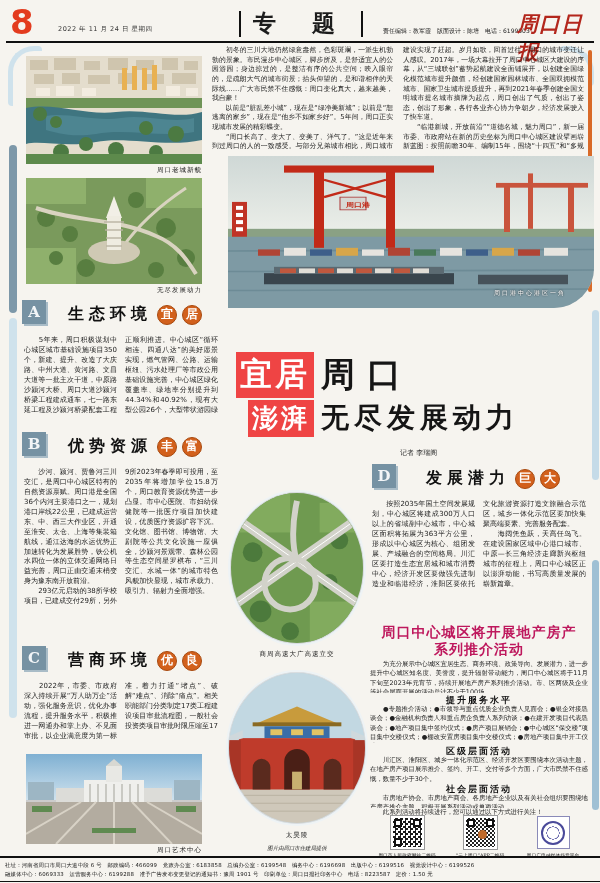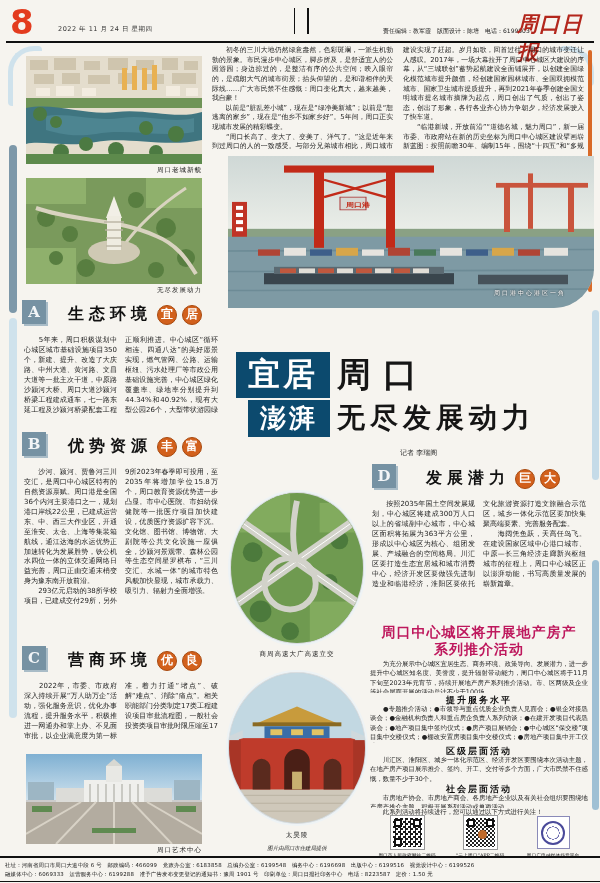--- a/index.html
+++ b/index.html
@@ -25,21 +25,21 @@
   .cap-c{text-align:center}
   .circle-photo{border-radius:50%;overflow:hidden;border:1px solid #d8dde0;box-shadow:0 0 0 2px #eef3f5}
   
   .letter{width:24px;height:24px;background:#7692a3;color:#f2f5f7;font:bold 15px "DejaVu Serif",serif;display:flex;align-items:center;justify-content:center;box-shadow:2px 2px 0 #a9bcc7}
   .sec-head{display:flex;align-items:center;justify-content:center;gap:5px}
   .sec-head .t{font-size:16px;font-weight:bold;letter-spacing:5px;font-family:"DejaVu Serif",serif;color:#111;white-space:nowrap}
   .badge{width:20px;height:20px;border-radius:50%;background:#d2601c;border:1px solid #a84a10;color:#fff;font-size:12px;font-weight:bold;display:flex;align-items:center;justify-content:center;flex:0 0 auto}
   .body-cols{column-count:2;column-gap:8px;font-size:7px;line-height:1.42;text-align:justify;color:#222;white-space:pre-line;overflow:hidden}
   
   .hl-line{display:flex;align-items:center;gap:7px;white-space:nowrap}
-  .hl-box{background:#0c4a6e;color:#fff;font-weight:bold;font-family:"DejaVu Serif",serif;padding:1px 12px;letter-spacing:3px}
+  .hl-box{background:#ef4444;color:#fff;font-weight:bold;font-family:"DejaVu Serif",serif;padding:1px 4px;letter-spacing:3px}
   .hl-txt{color:#151515;font-weight:bold;font-family:"DejaVu Serif",serif}
   .byline{font-size:7px;color:#333}
   
   .promo-title{font-size:14px;font-weight:bold;font-family:"DejaVu Serif",serif;text-align:center;letter-spacing:1px;color:#be185d}
   .promo-body{font-size:6.4px;line-height:1.45;text-align:justify;white-space:pre-line;color:#222;overflow:hidden}
   .promo-sub{font-size:9px;font-weight:bold;text-align:center;letter-spacing:2px;color:#111}
   .qr{width:33px;height:33px;background:repeating-conic-gradient(#1a1a1a 0 25%,#fff 0 50%) 0 0/5px 5px;border:2px solid #fff;outline:1px solid #999;position:relative}
   .qr .eye{position:absolute;width:8px;height:8px;border:2px solid #111;background:#fff}
   .qr-cap{font-size:4.8px;color:#222;text-align:center;margin-top:3px;font-family:"DejaVu Serif",serif}
   .qr3{width:33px;height:33px;background:#fff;border:1px solid #8a8ab8;display:flex;align-items:center;justify-content:center}
@@ -49,20 +49,21 @@
   .footer div{font-size:5.4px;color:#111;white-space:nowrap;letter-spacing:.2px;line-height:1.75}
   .overlay-cap{font-size:6px;color:#fff;letter-spacing:2px;text-shadow:0 0 2px #000}
 </style>
 </head>
 <body>
 
 <div class="abs pageno">8</div>
 <div class="abs date">2022 年 11 月 24 日 星期四</div>
 <div class="abs sec-title-wrap">
   <span class="vbar"></span>
+  <span class="sec-title">专 题</span>
   <span class="vbar"></span>
 </div>
 <div class="abs editor">责任编辑：教军霞　版面设计：陈培　电话：6199503</div>
 <div class="abs masthead">周口日报</div>
 <div class="abs head-rule"></div>
 
 <div class="abs deco" style="left:8px;top:46px;width:34px;height:60px;border-top:5px solid #cfe2ec;border-left:5px solid #cfe2ec;border-top-left-radius:26px;"></div>
 <div class="abs deco" style="left:9px;top:145px;width:8px;height:168px;background:#7d98a9"></div>
 <div class="abs deco" style="left:9px;top:318px;width:8px;height:400px;background:#cfe2ec"></div>
 <div class="abs deco" style="left:560px;top:46px;width:34px;height:40px;border-top:5px solid #cfe2ec;border-right:5px solid #cfe2ec;border-top-right-radius:26px;"></div>

